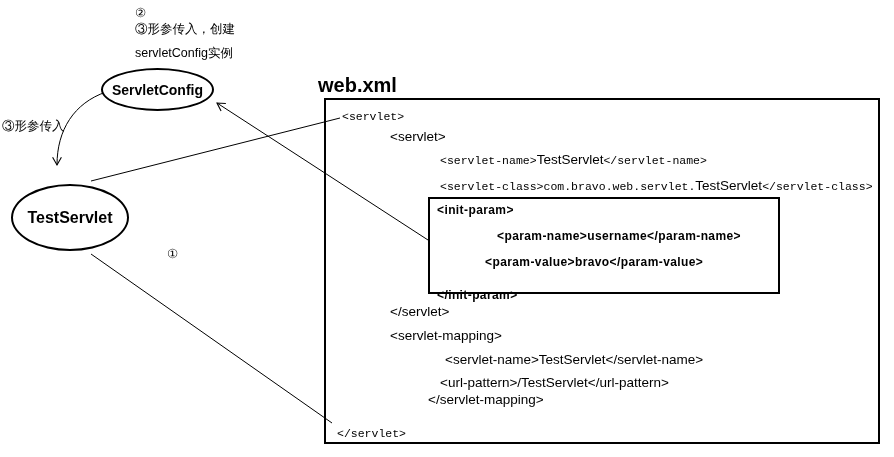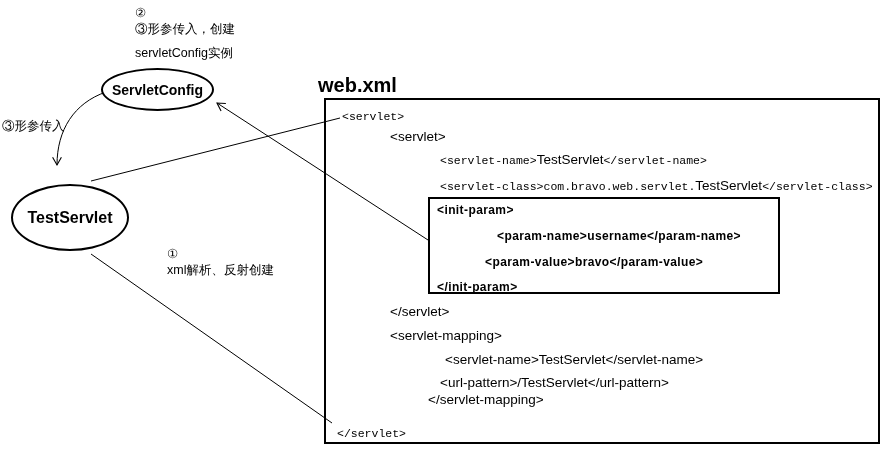--- a/index.html
+++ b/index.html
@@ -54,21 +54,20 @@
     <span class="gap"></span>
     <span>servletConfig实例</span>
   </div>
 
   <div class="note note-step3">
     <span>③形参传入</span>
   </div>
 
   <div class="note note-step1">
     <span>①</span>
-    <span>xml解析、反射创建</span>
     <span class="gap"></span>
   </div>
 
   <div class="node node-servletconfig">
     <span>ServletConfig</span>
   </div>
   <div class="node node-testservlet">
     <span>TestServlet</span>
   </div>
 
@@ -79,21 +78,21 @@
   <div class="init-box"></div>
 
   <div id="xml-lines">
       <div class="xml-line" style="left: 342px; top: 107px;"><span class="seg-mono">&lt;servlet&gt;</span></div>
       <div class="xml-line" style="left: 390px; top: 128px;"><span class="seg-sans">&lt;servlet&gt;</span></div>
       <div class="xml-line" style="left: 440px; top: 151px;"><span class="seg-mono">&lt;servlet-name&gt;</span><span class="seg-sans">TestServlet</span><span class="seg-mono">&lt;/servlet-name&gt;</span></div>
       <div class="xml-line" style="left: 440px; top: 177px;"><span class="seg-mono">&lt;servlet-class&gt;com.bravo.web.servlet.</span><span class="seg-sans">TestServlet</span><span class="seg-mono">&lt;/servlet-class&gt;</span></div>
       <div class="xml-line" style="left: 437px; top: 201px;"><span class="seg-bold">&lt;init-param&gt;</span></div>
       <div class="xml-line" style="left: 497px; top: 227px;"><span class="seg-bold">&lt;param-name&gt;username&lt;/param-name&gt;</span></div>
       <div class="xml-line" style="left: 485px; top: 253px;"><span class="seg-bold">&lt;param-value&gt;bravo&lt;/param-value&gt;</span></div>
-      <div class="xml-line" style="left: 437px; top: 278px; text-align: center;"><span class="seg-bold">&lt;/init-param&gt;</span></div>
+      <div class="xml-line" style="left: 437px; top: 286px; text-align: center;"><span class="seg-bold">&lt;/init-param&gt;</span></div>
       <div class="xml-line" style="left: 390px; top: 303px;"><span class="seg-sans">&lt;/servlet&gt;</span></div>
       <div class="xml-line" style="left: 390px; top: 327px;"><span class="seg-sans">&lt;servlet-mapping&gt;</span></div>
       <div class="xml-line" style="left: 445px; top: 351px;"><span class="seg-sans">&lt;servlet-name&gt;TestServlet&lt;/servlet-name&gt;</span></div>
       <div class="xml-line" style="left: 440px; top: 374px;"><span class="seg-sans">&lt;url-pattern&gt;/TestServlet&lt;/url-pattern&gt;</span></div>
       <div class="xml-line" style="left: 390px; top: 391px; margin-left: 38px;"><span class="seg-sans">&lt;/servlet-mapping&gt;</span></div>
       <div class="xml-line" style="left: 337px; top: 424px;"><span class="seg-mono">&lt;/servlet&gt;</span></div>
     </div>
 
 </div>
 

